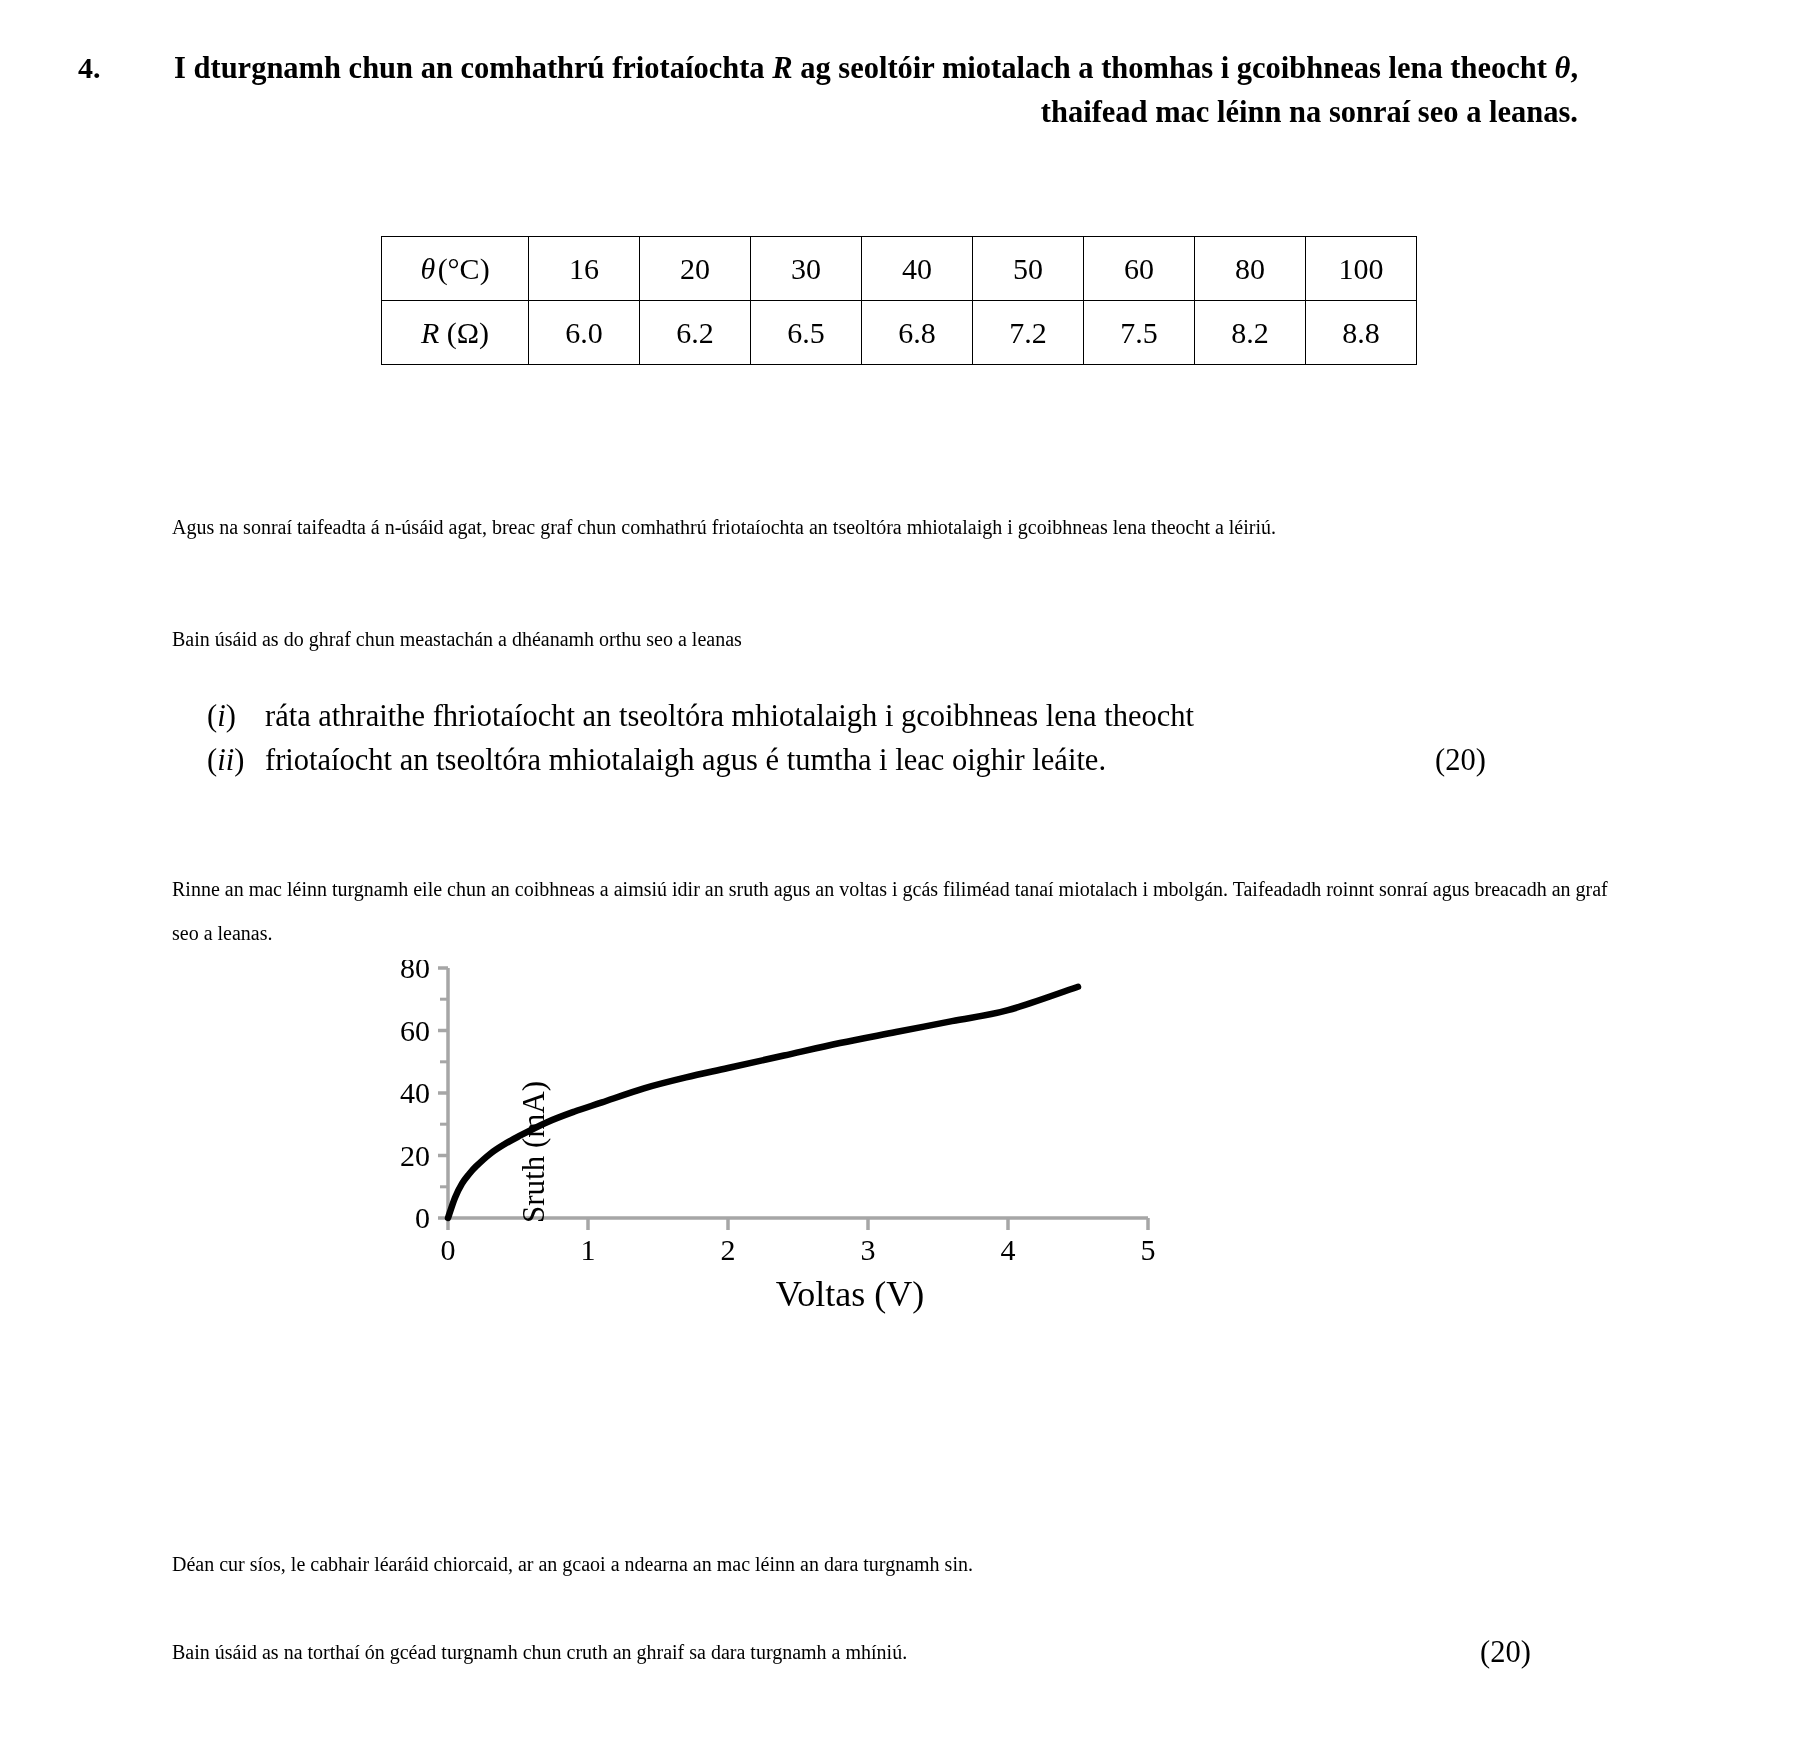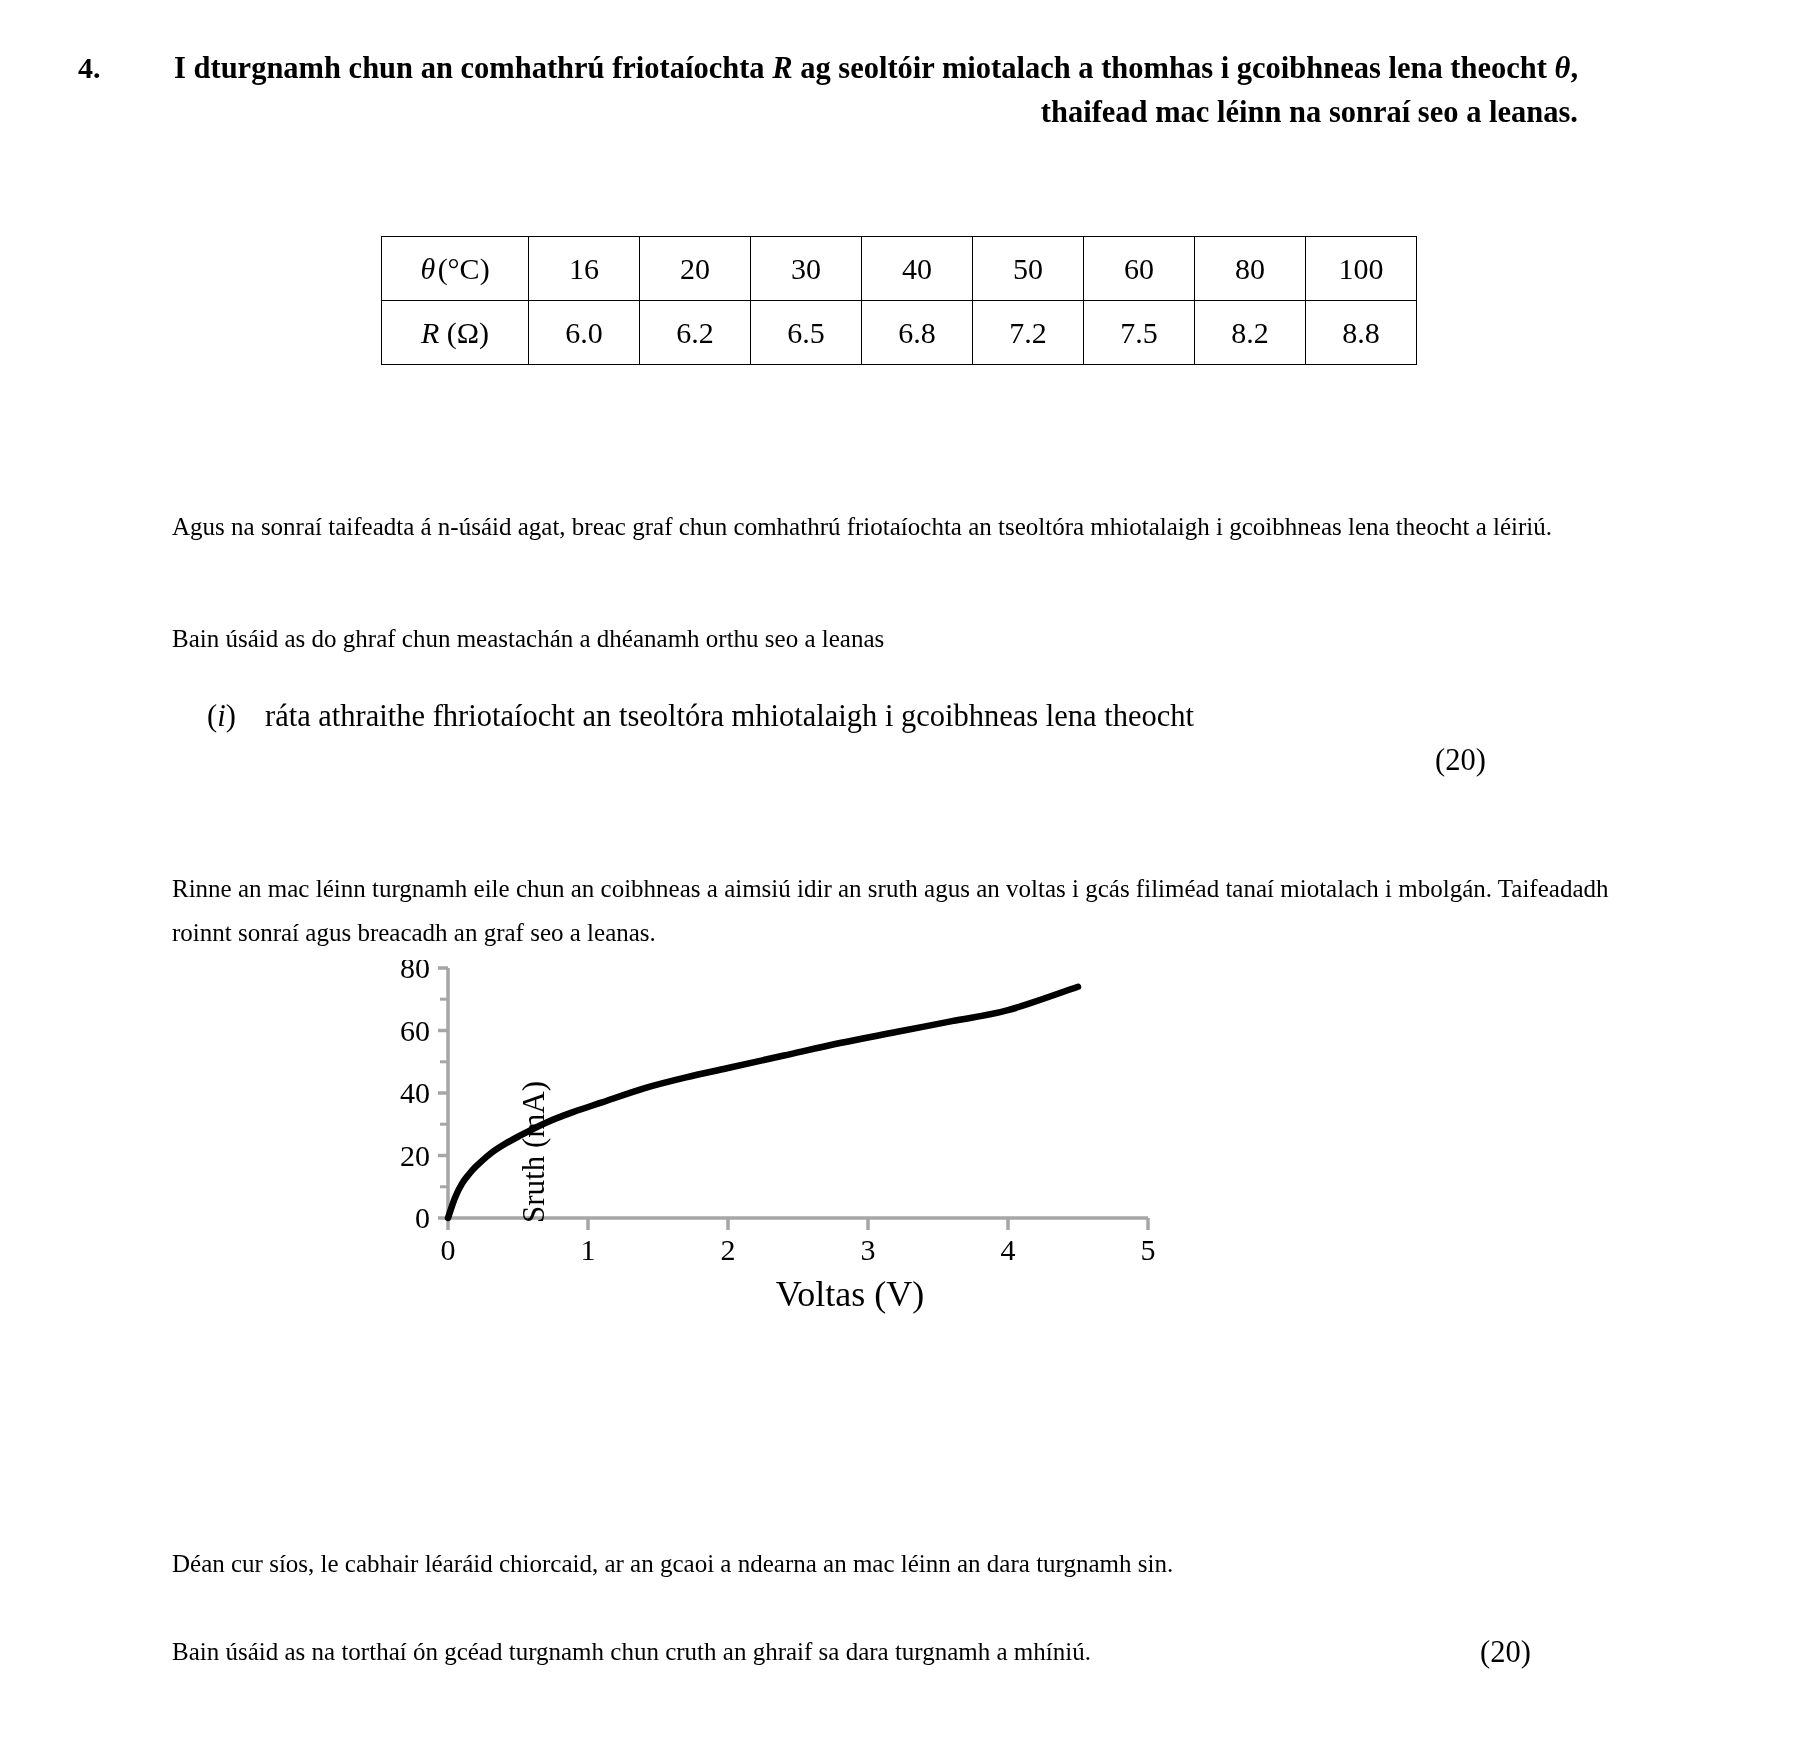--- a/index.html
+++ b/index.html
@@ -70,21 +70,21 @@
   table.data-table td.rowhead {
     width: 146px;
   }
   table.data-table td.cell {
     width: 110px;
   }
 
   
   .para {
     position: absolute;
-    font-size: 25px;
+    font-size: 20px;
     line-height: 44px;
     left: 172px;
     width: 1415px;
     text-align: left;
   }
   .p-graph   { top: 505px; }
   .p-use     { top: 617px; }
   .p-second  { top: 845px; width: 1440px; margin-top: 22px; }
   .p-describe{ top: 1542px; width: 1460px; }
   .p-explain { top: 1630px; width: 1300px; }
@@ -190,20 +190,24 @@
   </div>
 
   <div class="para p-graph">Agus na sonraí taifeadta á n-úsáid agat, breac graf chun comhathrú friotaíochta an tseoltóra mhiotalaigh i gcoibhneas lena theocht a léiriú.</div>
   <div class="para p-use">Bain úsáid as do ghraf chun meastachán a dhéanamh orthu seo a leanas</div>
 
   <div class="roman-list">
     <div class="roman-row">
       <div class="roman-lbl"><span class="pren">(</span><span>i</span><span class="pren">)</span></div>
       <div class="roman-txt">ráta athraithe fhriotaíocht an tseoltóra mhiotalaigh i gcoibhneas lena theocht</div>
     </div>
+    <div class="roman-row">
+      <div class="roman-lbl"><span class="pren">(</span><span>ii</span><span class="pren">)</span></div>
+      <div class="roman-txt">friotaíocht an tseoltóra mhiotalaigh agus é tumtha i leac oighir leáite.</div>
+    </div>
   </div>
 
   <div class="marks marks-1">(20)</div>
 
   <div class="para p-second">Rinne an mac léinn turgnamh eile chun an coibhneas a aimsiú idir an sruth agus an voltas i gcás filiméad tanaí miotalach i mbolgán. Taifeadadh roinnt sonraí agus breacadh an graf seo a leanas.</div>
 
   <div class="chart">
     <svg width="900" height="310" viewBox="0 0 900 310">
 
       <line x1="48" y1="8" x2="48" y2="258" stroke="#a6a6a6" stroke-width="3.5"></line>

